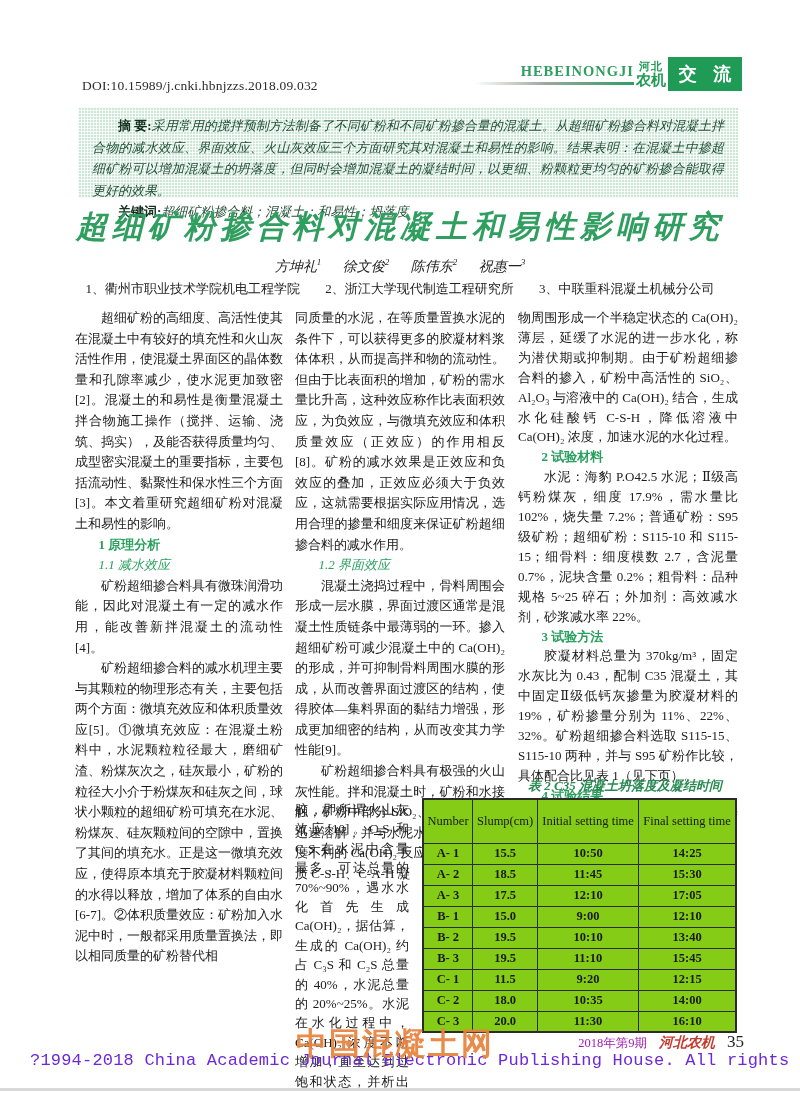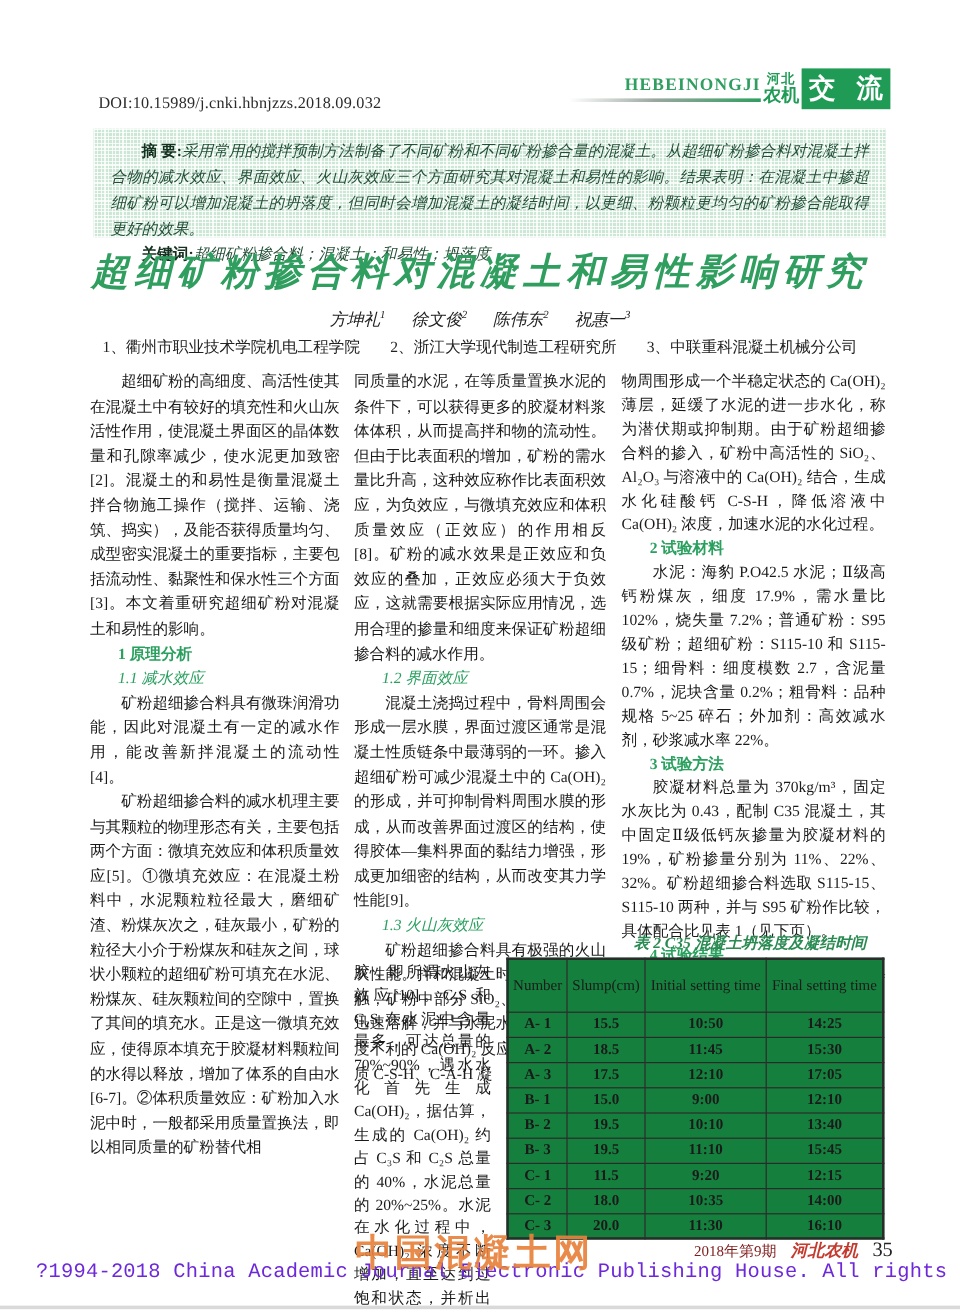--- a/index.html
+++ b/index.html
@@ -14,21 +14,21 @@
   .masthead { position:absolute; top:56px; right:58px; display:flex; align-items:center; gap:0; }
   .journal-en-wrap { display:flex; flex-direction:column; align-items:flex-end; }
   .journal-en { color:#2f9e5f; font-weight:bold; font-size:14.5px; letter-spacing:1px; }
   .journal-rule { width:160px; height:3px; margin-top:2px;
     background:linear-gradient(90deg, rgba(160,160,160,0) 0%, #9aa79f 45%, #2f9e5f 100%); }
   .logo-box { width:34px; height:36px; display:flex; flex-direction:column; align-items:center; justify-content:center; line-height:1; }
   .logo-box .l1 { color:#1f9b55; font-size:11px; font-weight:bold; letter-spacing:1px; }
   .logo-box .l2 { color:#1f9b55; font-size:15px; font-weight:bold; margin-top:1px; }
   .badge { min-width:74px; height:34px; background:#1f9b55; color:#ffffff;
     display:flex; align-items:center; justify-content:center;
-    font-size:22px; font-weight:bold; letter-spacing:6px; padding-left:6px; }
+    font-size:18px; font-weight:bold; letter-spacing:6px; padding-left:6px; }
   
   .abstract-box {
     position:absolute; left:78px; top:107px; width:660px; height:91px;
     background-color:#cde7d7;
     background-image:
       repeating-linear-gradient(0deg, rgba(255,255,255,.8) 0 1px, transparent 1px 3px),
       repeating-linear-gradient(90deg, rgba(255,255,255,.8) 0 1px, transparent 1px 3px);
     padding:8px 14px 0 14px;
     font-size:13px; line-height:21.5px; color:#234f36; font-style:italic;
   }
@@ -53,29 +53,29 @@
   .col-middle-narrow { position:absolute; left:295px; top:800px; width:114px;
     font-size:13px; line-height:19.4px; text-align:justify; }
   .p { text-indent:2em; }
   .p-cont { text-indent:0; }
   .sec-h { color:#2aa05f; font-weight:bold; text-indent:1.8em; }
   .sec-sh { color:#2aa05f; font-style:italic; text-indent:1.8em; }
   
   .tbl-caption { position:absolute; left:505px; top:777px; width:240px; text-align:center;
     color:#2a8a52; font-size:13px; font-style:italic; font-weight:bold; }
   table.data-table { position:absolute; left:422px; top:798px; width:315px;
-    border-collapse:collapse; border:2px solid #2b2b2b; background:#15803d; }
+    border-collapse:collapse; border:2px solid #2b2b2b; background:#84cc16; }
   .data-table th, .data-table td { border:1px solid #2b2b2b; text-align:center; vertical-align:middle; }
   .data-table th { font-weight:normal; font-size:12.5px; line-height:15px; height:44px; padding:2px 3px; }
   .data-table td { font-size:12.5px; height:21px; padding:0 2px;font-weight:bold; }
   
   .watermark { position:absolute; left:296px; top:1023px; color:#e8823c; font-size:31px;
     font-weight:bold; letter-spacing:2px; z-index:5; opacity:.92; }
   .footer-right { position:absolute; top:1032px; right:56px; display:flex; align-items:baseline; gap:12px; }
-  .footer-issue { font-size:12.5px; color:#7f1d1d; }
+  .footer-issue { font-size:12.5px; color:#a21caf; }
   .footer-journal { font-size:14px; color:#c43a2e; font-style:italic; font-weight:bold; }
   .footer-page { font-size:17px; color:#222; }
   .copyright { position:absolute; left:30px; top:1051px; width:740px;
     color:#6d28d9; font-size:17px; letter-spacing:.2px; white-space:nowrap;font-family:Liberation Mono, monospace; }
   .copyright .url { margin-left:28px; }
   .page-edge { position:absolute; left:0; bottom:2px; width:100%; height:3px; background:#d9d9d9; }
 </style>
 </head>
 <body>
 
@@ -117,21 +117,20 @@
     <p class="sec-h">1 原理分析</p>
     <p class="sec-sh">1.1 减水效应</p>
     <p class="p">矿粉超细掺合料具有微珠润滑功能，因此对混凝土有一定的减水作用，能改善新拌混凝土的流动性[4]。</p>
     <p class="p">矿粉超细掺合料的减水机理主要与其颗粒的物理形态有关，主要包括两个方面：微填充效应和体积质量效应[5]。①微填充效应：在混凝土粉料中，水泥颗粒粒径最大，磨细矿渣、粉煤灰次之，硅灰最小，矿粉的粒径大小介于粉煤灰和硅灰之间，球状小颗粒的超细矿粉可填充在水泥、粉煤灰、硅灰颗粒间的空隙中，置换了其间的填充水。正是这一微填充效应，使得原本填充于胶凝材料颗粒间的水得以释放，增加了体系的自由水[6-7]。②体积质量效应：矿粉加入水泥中时，一般都采用质量置换法，即以相同质量的矿粉替代相</p>
   </div>
 
   <div class="col col-middle">
     <p class="p p-cont">同质量的水泥，在等质量置换水泥的条件下，可以获得更多的胶凝材料浆体体积，从而提高拌和物的流动性。但由于比表面积的增加，矿粉的需水量比升高，这种效应称作比表面积效应，为负效应，与微填充效应和体积质量效应（正效应）的作用相反[8]。矿粉的减水效果是正效应和负效应的叠加，正效应必须大于负效应，这就需要根据实际应用情况，选用合理的掺量和细度来保证矿粉超细掺合料的减水作用。</p>
     <p class="sec-sh">1.2 界面效应</p>
     <p class="p">混凝土浇捣过程中，骨料周围会形成一层水膜，界面过渡区通常是混凝土性质链条中最薄弱的一环。掺入超细矿粉可减少混凝土中的 Ca(OH)₂ 的形成，并可抑制骨料周围水膜的形成，从而改善界面过渡区的结构，使得胶体—集料界面的黏结力增强，形成更加细密的结构，从而改变其力学性能[9]。</p>
-    <p class="sec-sh">1.3 火山灰效应</p>
     <p class="p">矿粉超细掺合料具有极强的火山灰性能。拌和混凝土时，矿粉和水接触，矿粉中部分 SiO₂、Al₂O₃ 小颗粒迅速溶解，并与水泥水化产生的对强度不利的 Ca(OH)₂ 反应，生成新的物质 C-S-H、C-A-H 凝</p>
   </div>
 
   <div class="col-middle-narrow">
     <p class="p p-cont">胶，即所谓火山灰效应[10]。C₃S 和 C₂S 在水泥中含量最多，可达总量的 70%~90%，遇水水化首先生成 Ca(OH)₂，据估算，生成的 Ca(OH)₂ 约占 C₃S 和 C₂S 总量的 40%，水泥总量的 20%~25%。水泥在水化过程中，Ca(OH)₂ 浓度不断增加，直至达到过饱和状态，并析出 Ca(OH)₂ 晶体，在未水化的水泥颗粒及水化产</p>
   </div>
 
   <div class="col col-right">
     <p class="p p-cont">物周围形成一个半稳定状态的 Ca(OH)₂ 薄层，延缓了水泥的进一步水化，称为潜伏期或抑制期。由于矿粉超细掺合料的掺入，矿粉中高活性的 SiO₂、Al₂O₃ 与溶液中的 Ca(OH)₂ 结合，生成水化硅酸钙 C-S-H，降低溶液中 Ca(OH)₂ 浓度，加速水泥的水化过程。</p>
     <p class="sec-h">2 试验材料</p>

